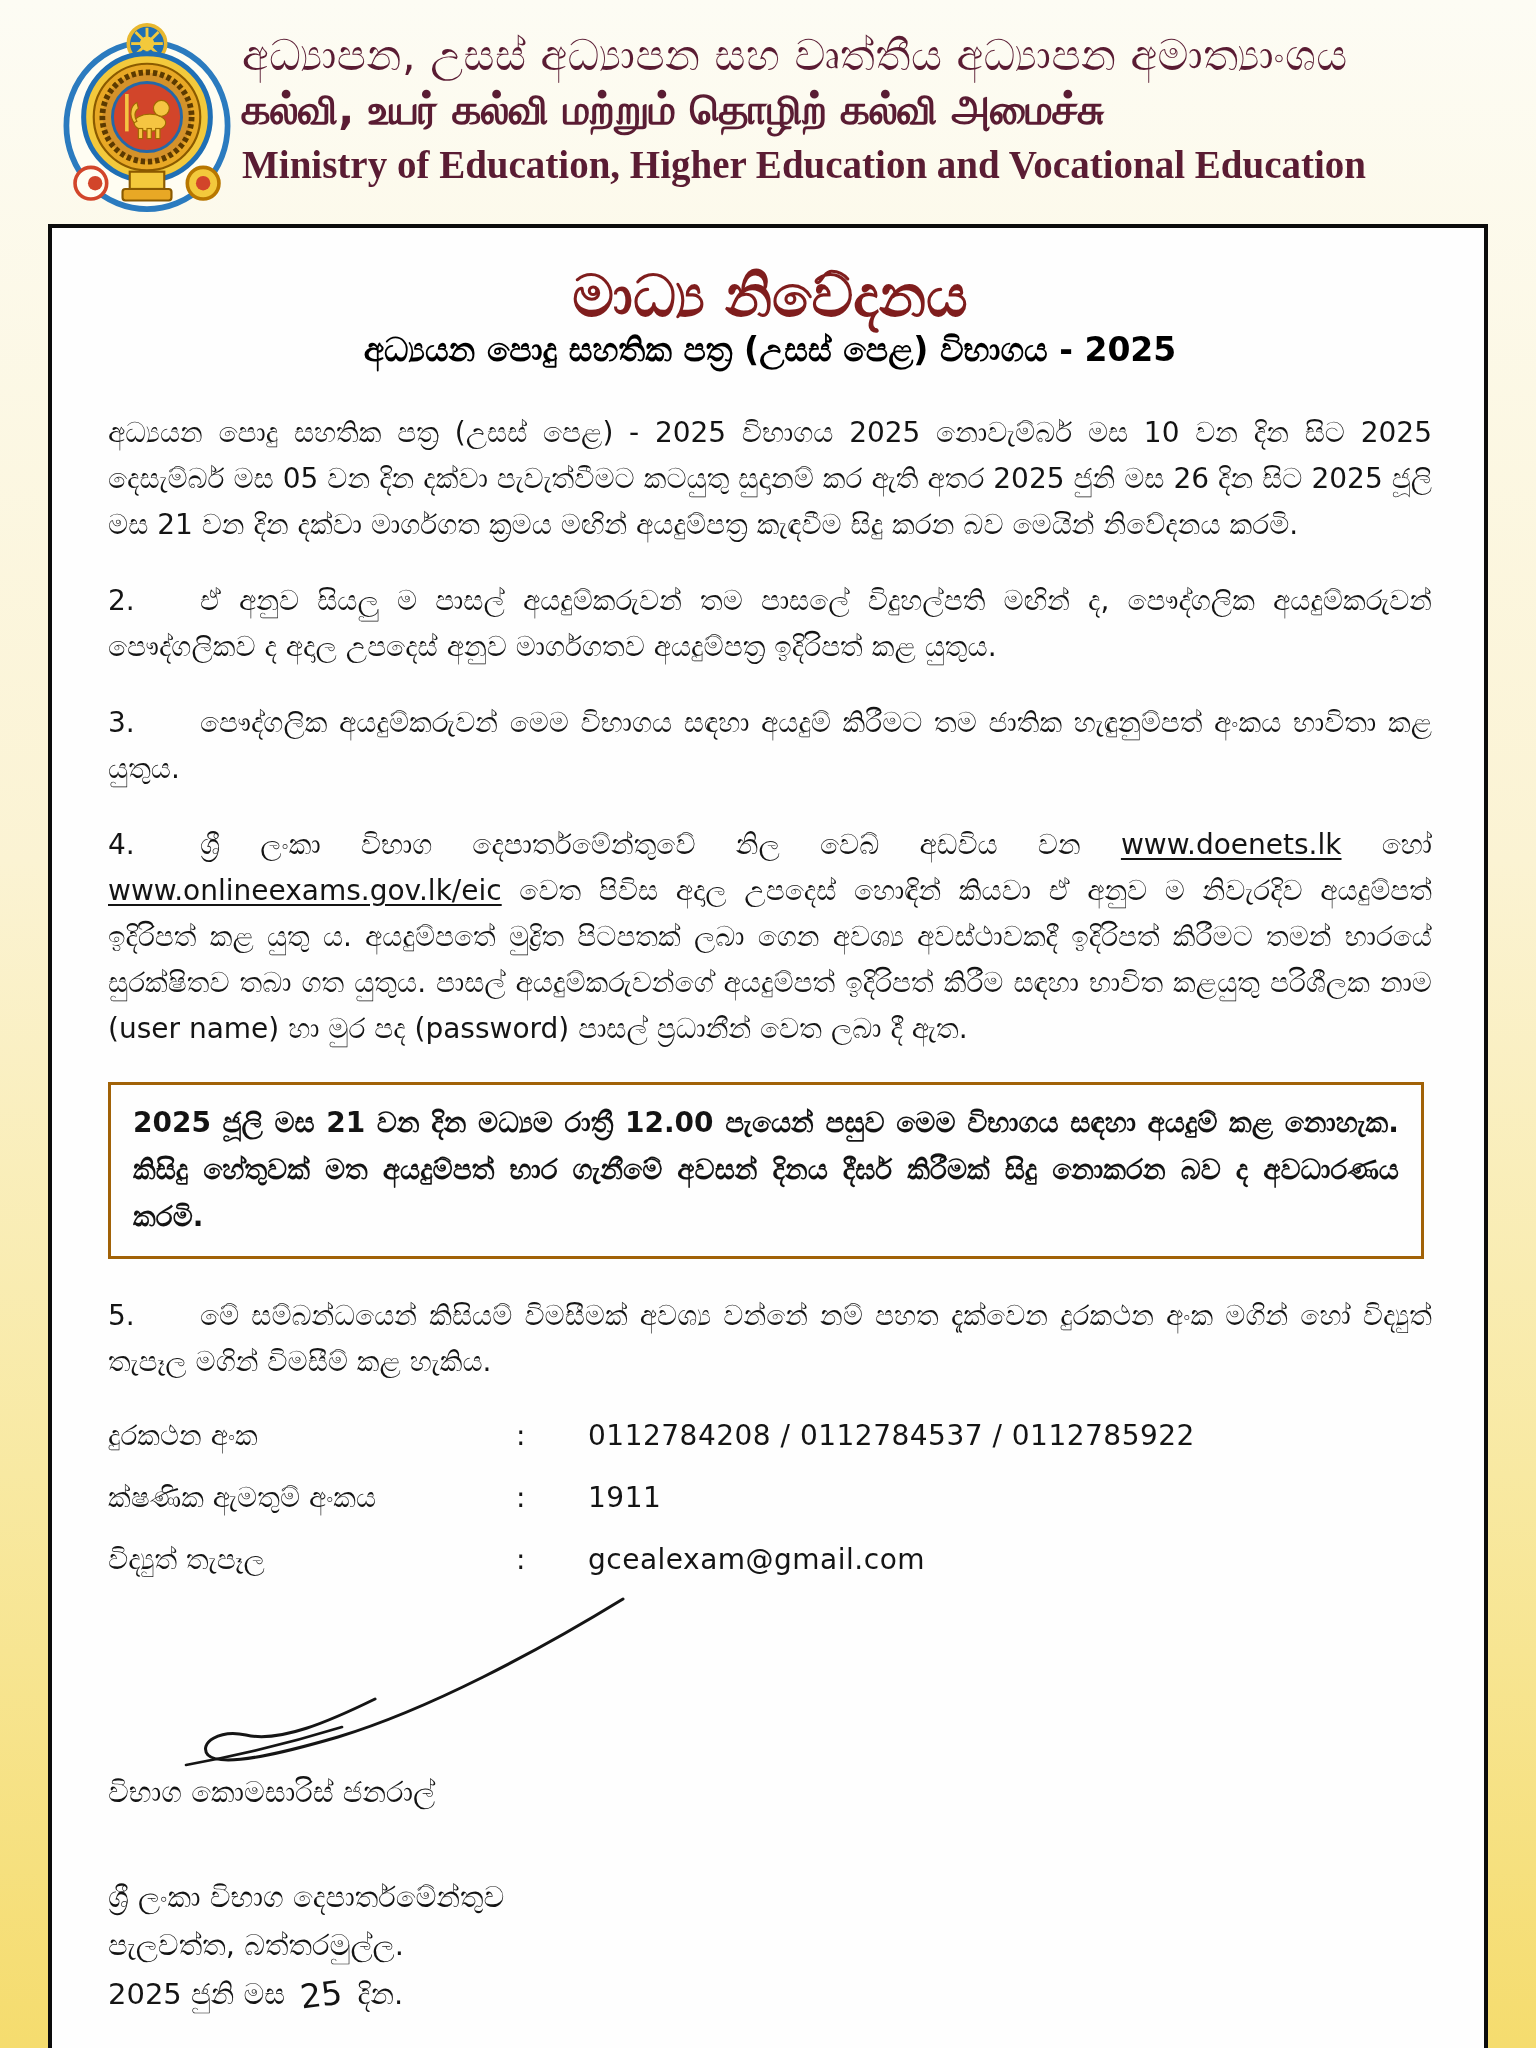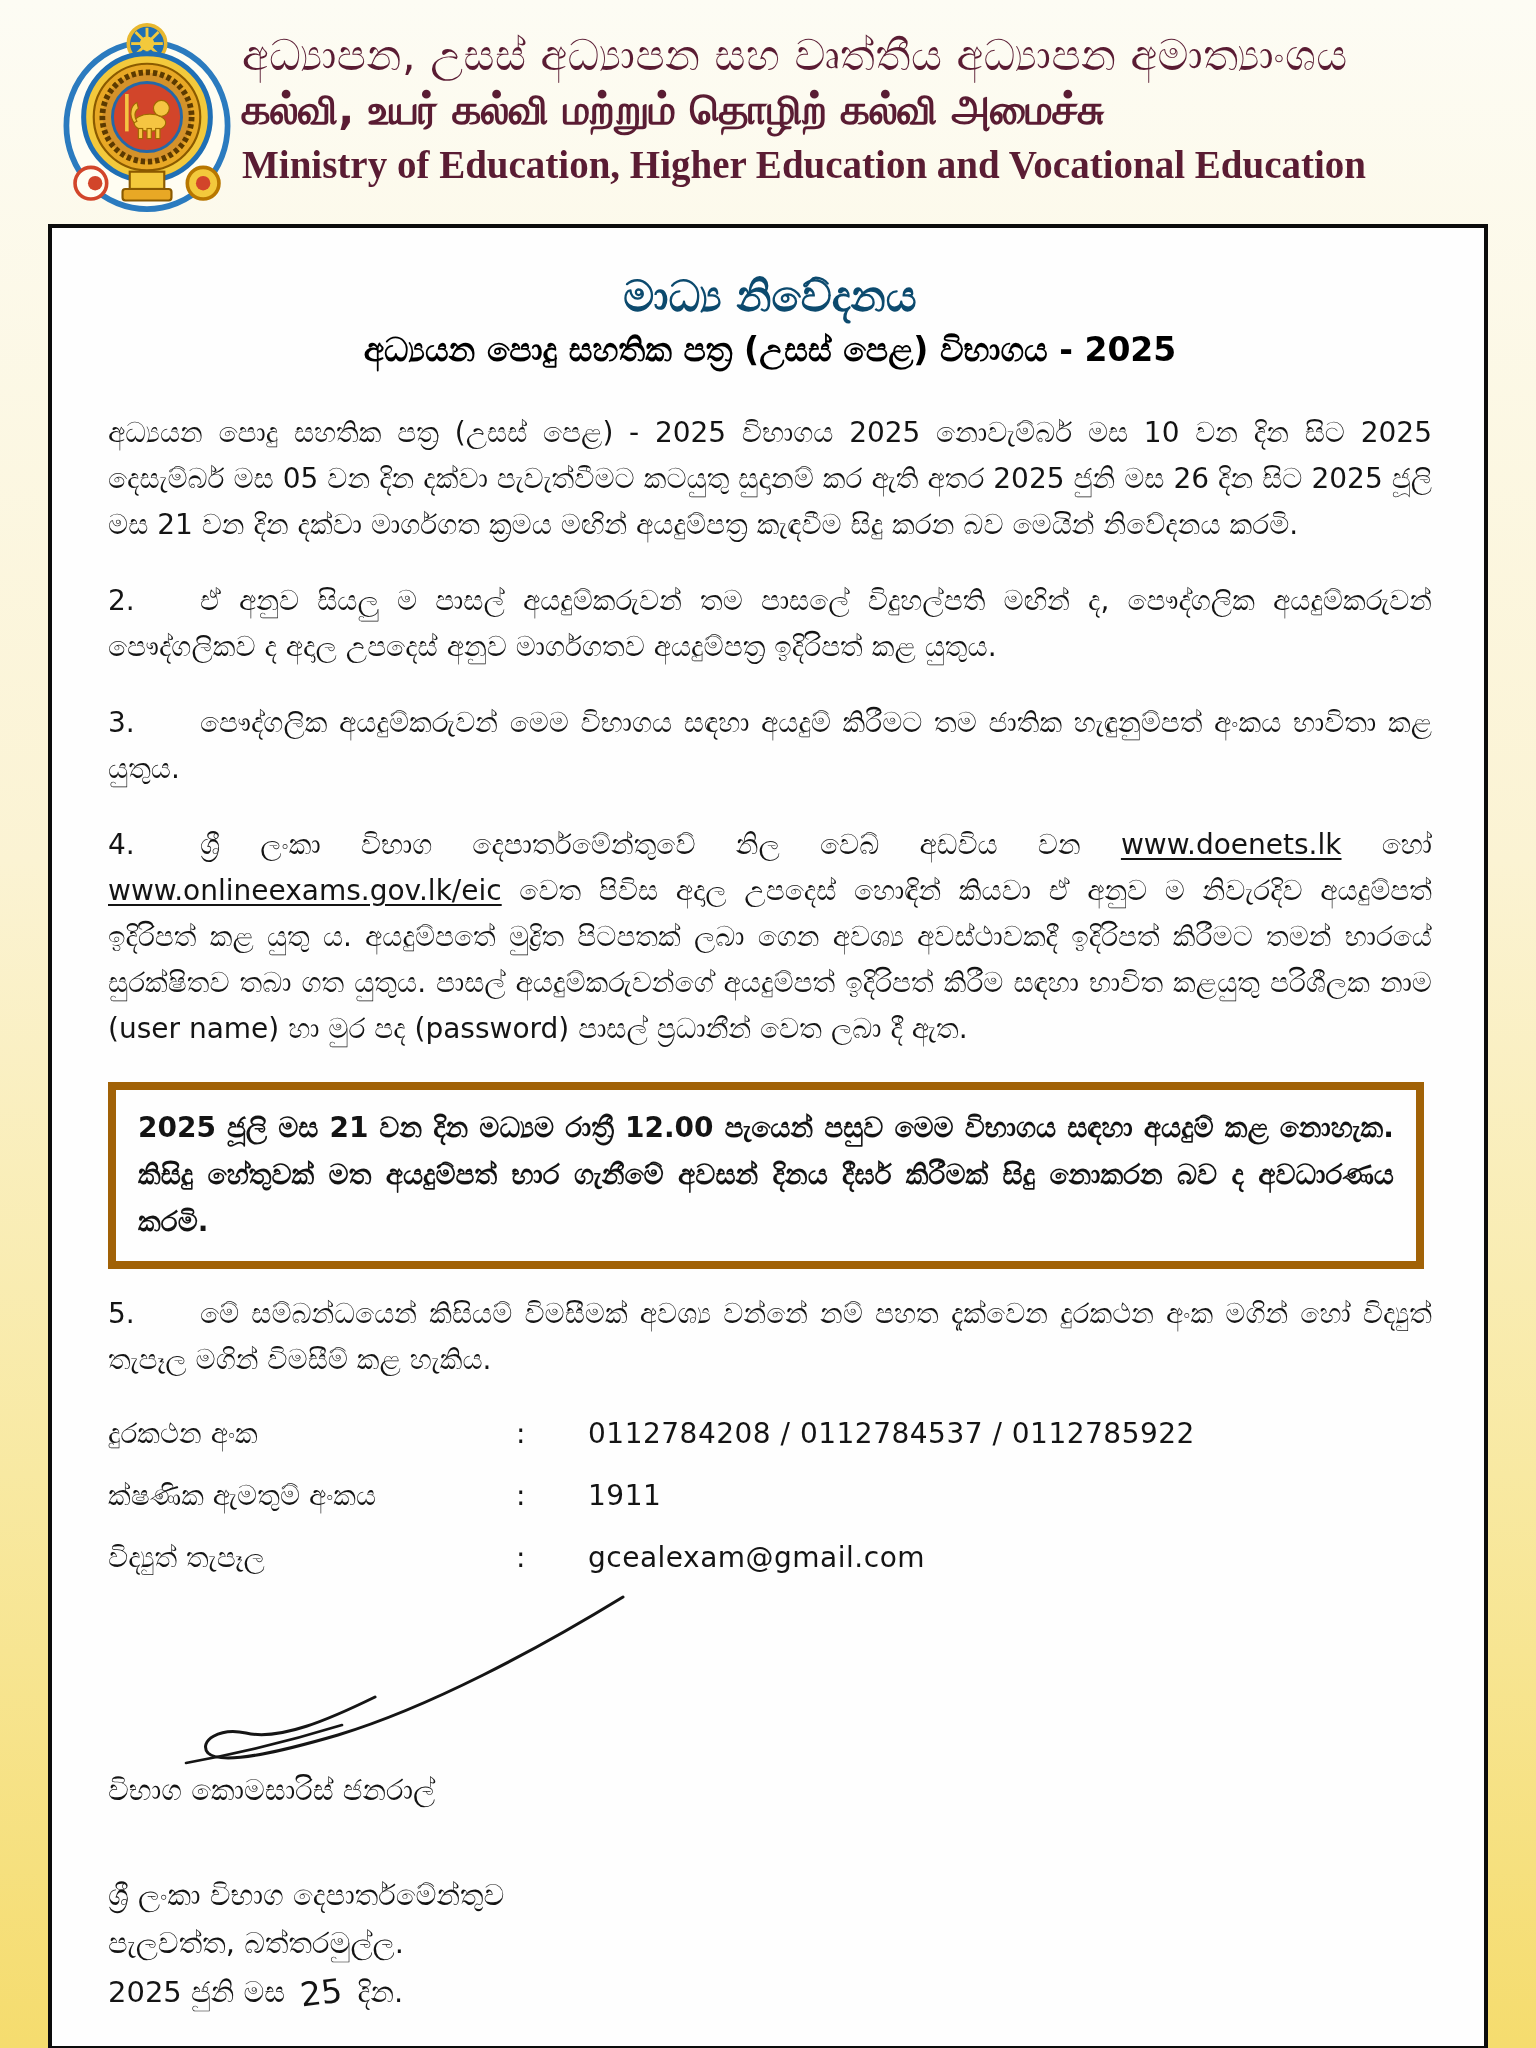--- a/index.html
+++ b/index.html
@@ -24,32 +24,32 @@
   .lh-si{font-size:43px;font-weight:normal;color:var(--maroon);line-height:54px;letter-spacing:.5px;}
   .lh-ta{font-size:42px;font-weight:bold;color:var(--maroon);line-height:56px;}
   .lh-en{font-family:"Liberation Serif","DejaVu Serif",serif;font-size:39px;font-weight:bold;color:var(--maroon);line-height:50px;margin-top:2px;}
   .doc-box{
     margin:12px 48px 0 48px;
     background:#fefefe;
     border:4px solid #0c0c0c;
     min-height:1772px;
     padding:42px 52px 30px 56px;
   }
-  .n-title{text-align:center;font-size:43px;font-weight:bold;color:#0c4a6e;line-height:52px;}
+  .n-title{text-align:center;font-size:58px;font-weight:bold;color:#7f1d1d;line-height:52px;}
   .n-subtitle{text-align:center;font-size:33px;font-weight:bold;color:#000;line-height:44px;margin-top:6px;margin-bottom:38px;}
   .body-p{
     font-size:28px;line-height:46px;text-align:justify;color:var(--ink);
     margin-bottom:30px;
   }
   .pnum{display:inline-block;width:92px;}
   .doc-link{color:var(--ink);text-decoration:underline;text-underline-offset:4px;}
   .warning-box{
-    border:8px solid #a16207;
+    border:3px solid #a16207;
     padding:14px 22px 16px 22px;
-    margin:6px 8px 22px 0;
+    margin:6px 8px 34px 0;
     font-size:28px;font-weight:bold;line-height:47px;text-align:justify;
   }
   .contact-grid{
     display:grid;grid-template-columns:388px 52px 1fr;
     row-gap:12px;font-size:28px;line-height:42px;margin-top:6px;gap:20px;
   }
   .contact-grid .cval{letter-spacing:.5px;}
   .signature-wrap{height:178px;margin:8px 0 2px 60px;}
   .sign-line{font-size:29px;line-height:46px;}
   .footer-block{margin-top:58px;font-size:29px;line-height:48px;}

